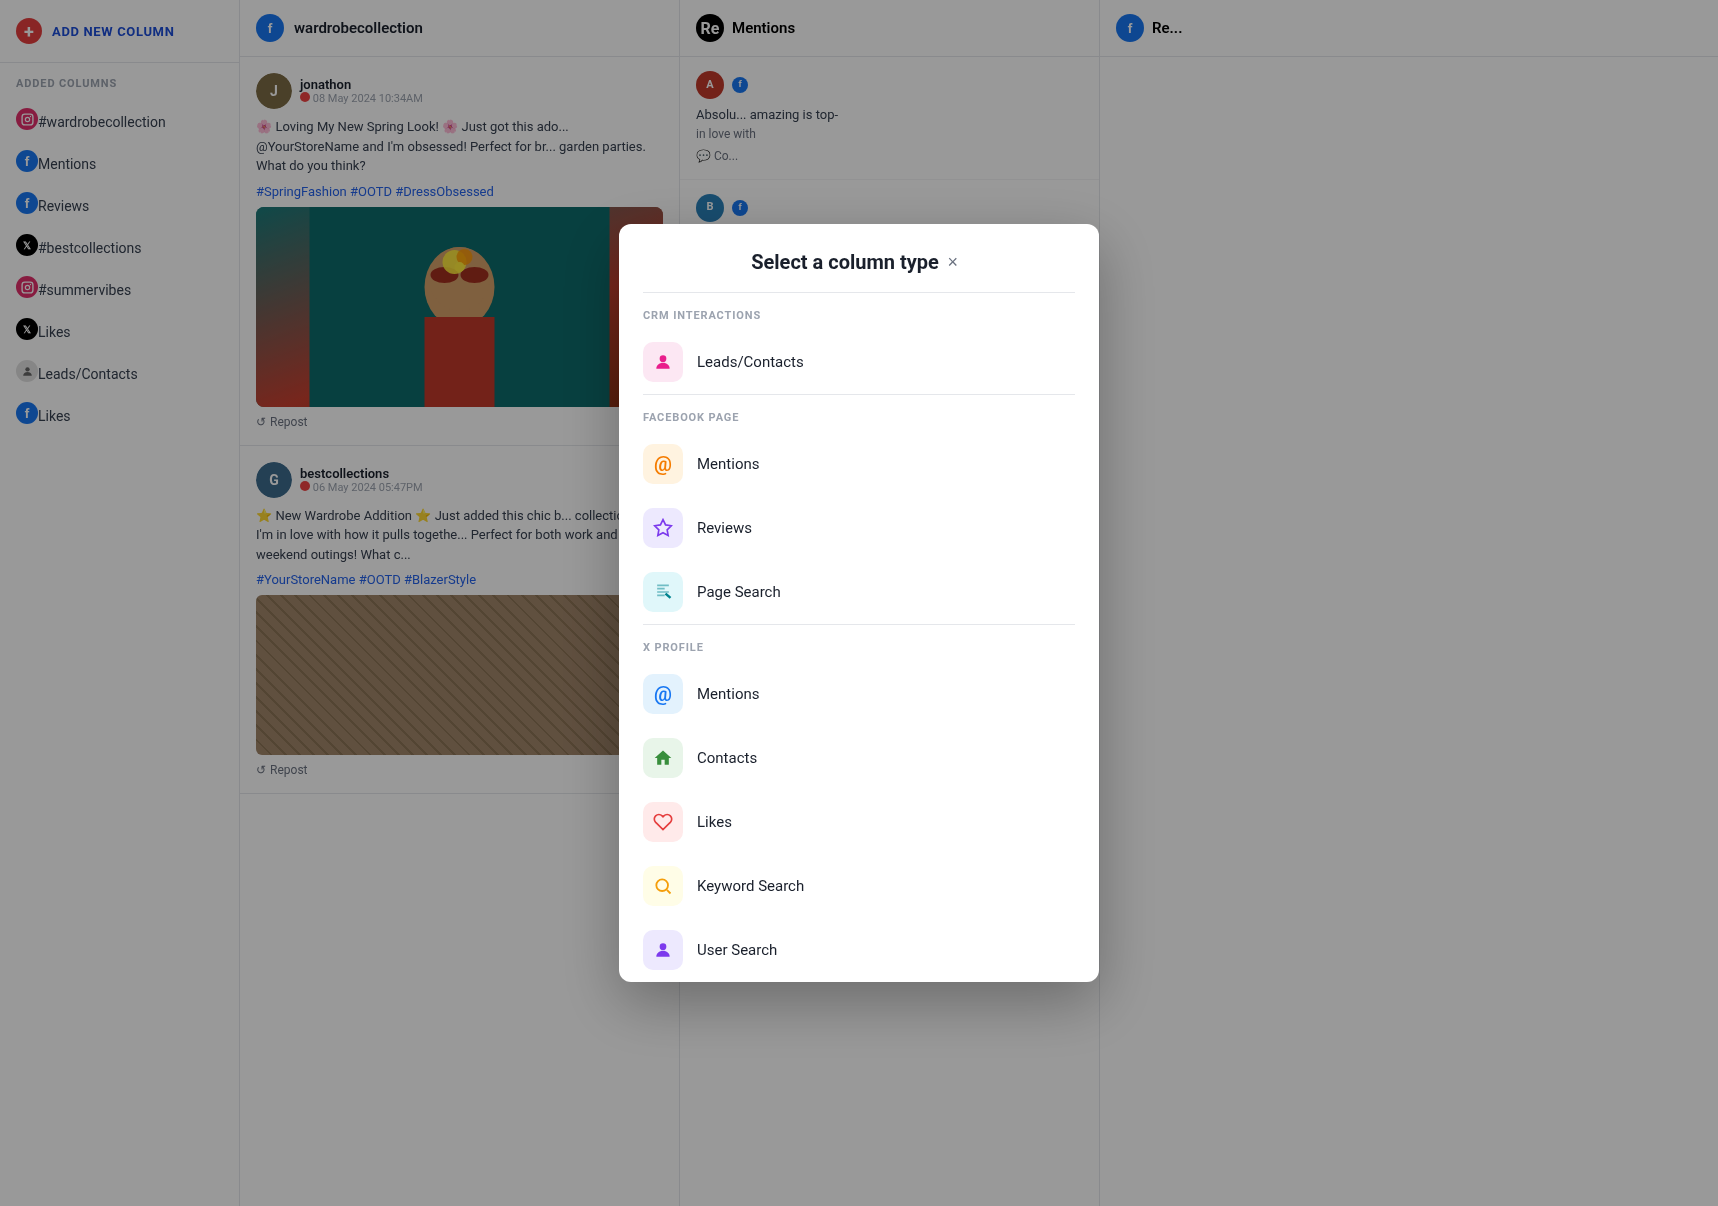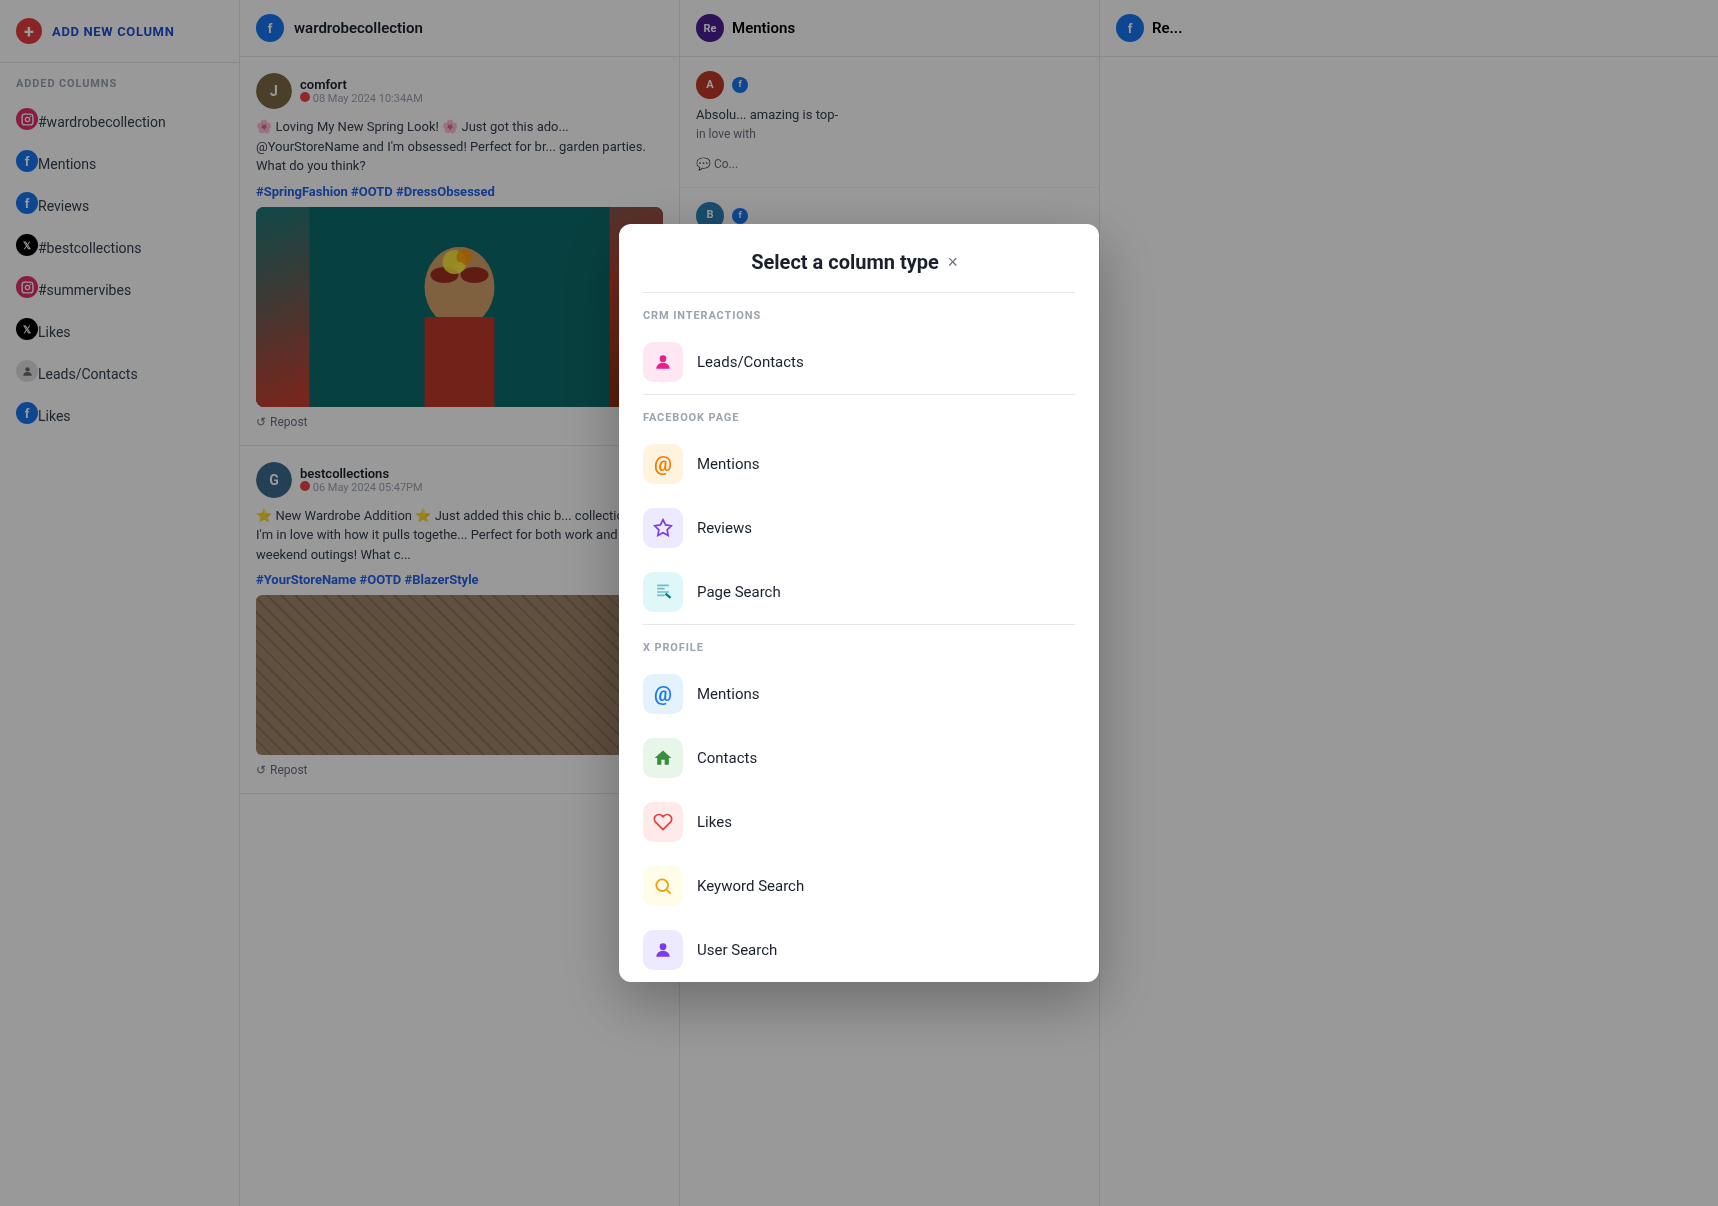--- a/index.html
+++ b/index.html
@@ -152,21 +152,21 @@
       align-items: center;
       justify-content: center;
       color: white;
       font-size: 14px;
       font-weight: bold;
     }
     .post-author-info { display: flex; flex-direction: column; }
     .post-author-name { font-size: 13px; font-weight: 600; color: #1a202c; }
     .post-author-date { font-size: 11px; color: #9ca3af; }
     .post-content { font-size: 13px; color: #374151; line-height: 1.5; margin-bottom: 8px; }
-    .post-hashtags { font-size: 13px; color: #2563eb; margin-bottom: 8px; font-weight: bold; }
+    .post-hashtags { font-size: 13px; color: #2563eb; margin-bottom: 8px; }
     .post-image {
       width: 100%;
       height: 200px;
       background: linear-gradient(135deg, #0d7377, #d64b28);
       border-radius: 8px;
       margin-bottom: 8px;
       overflow: hidden;
       position: relative;
     }
     .post-image-person {
@@ -211,21 +211,21 @@
     }
     .panel-item-header {
       display: flex;
       align-items: center;
       gap: 8px;
       margin-bottom: 6px;
     }
     .panel-comment-actions {
       display: flex;
       gap: 10px;
-      margin-top: 12px;
+      margin-top: 4px;
     }
     .panel-comment-action { font-size: 12px; color: #6b7280; cursor: pointer; }
 
     .far-right-panel {
       flex: 1;
       background: #fff;
       overflow: hidden;
       display: flex;
       flex-direction: column;
     }
@@ -419,21 +419,21 @@
       <span>wardrobecollection</span>
     </div>
     <div class="feed-posts">
 
       <div class="feed-post">
         <div class="post-author">
           <div class="post-avatar">
             <div class="avatar-circle" style="background:#7c6b45;">J</div>
           </div>
           <div class="post-author-info">
-            <span class="post-author-name">comfort</span>
+            <span class="post-author-name">jonathon</span>
             <span class="post-author-date">
               <span class="post-status-dot"></span>
               08 May 2024 10:34AM
             </span>
           </div>
         </div>
         <div class="post-content">
           🌸 Loving My New Spring Look! 🌸 Just got this ado... @YourStoreName and I'm obsessed! Perfect for br... garden parties. What do you think?
         </div>
         <div class="post-hashtags">#SpringFashion #OOTD #DressObsessed</div>
@@ -481,21 +481,21 @@
         </div>
       </div>
 
     </div>
   </div>
 
   <div class="right-panels">
 
     <div class="mentions-panel">
       <div class="panel-header">
-        <div class="feed-header-icon" style="background:#4c1d95;font-size:11px;font-weight:700;">Re</div>
+        <div class="feed-header-icon" style="background:#000000;font-size:16px;font-weight:700;">Re</div>
         <span>Mentions</span>
       </div>
 
       <div class="panel-item">
         <div class="panel-item-header">
           <div class="avatar-circle" style="width:28px;height:28px;background:#c0392b;font-size:11px;">A</div>
           <div class="feed-header-icon" style="width:16px;height:16px;font-size:9px;">f</div>
         </div>
         <div>Absolu... amazing is top-</div>
         <div style="font-size:12px;color:#6b7280;">in love with</div>

